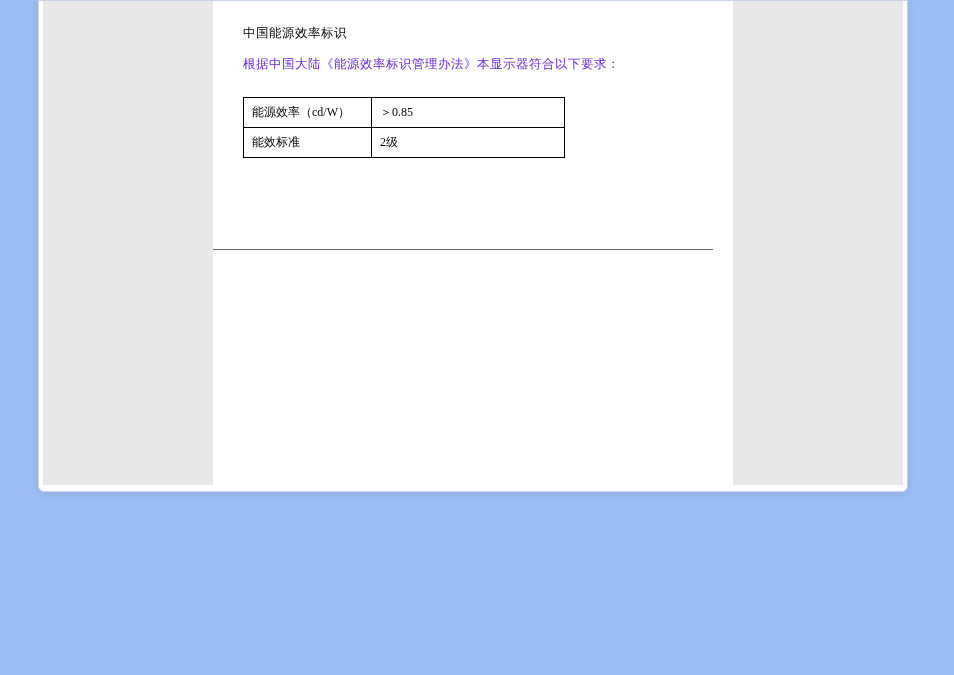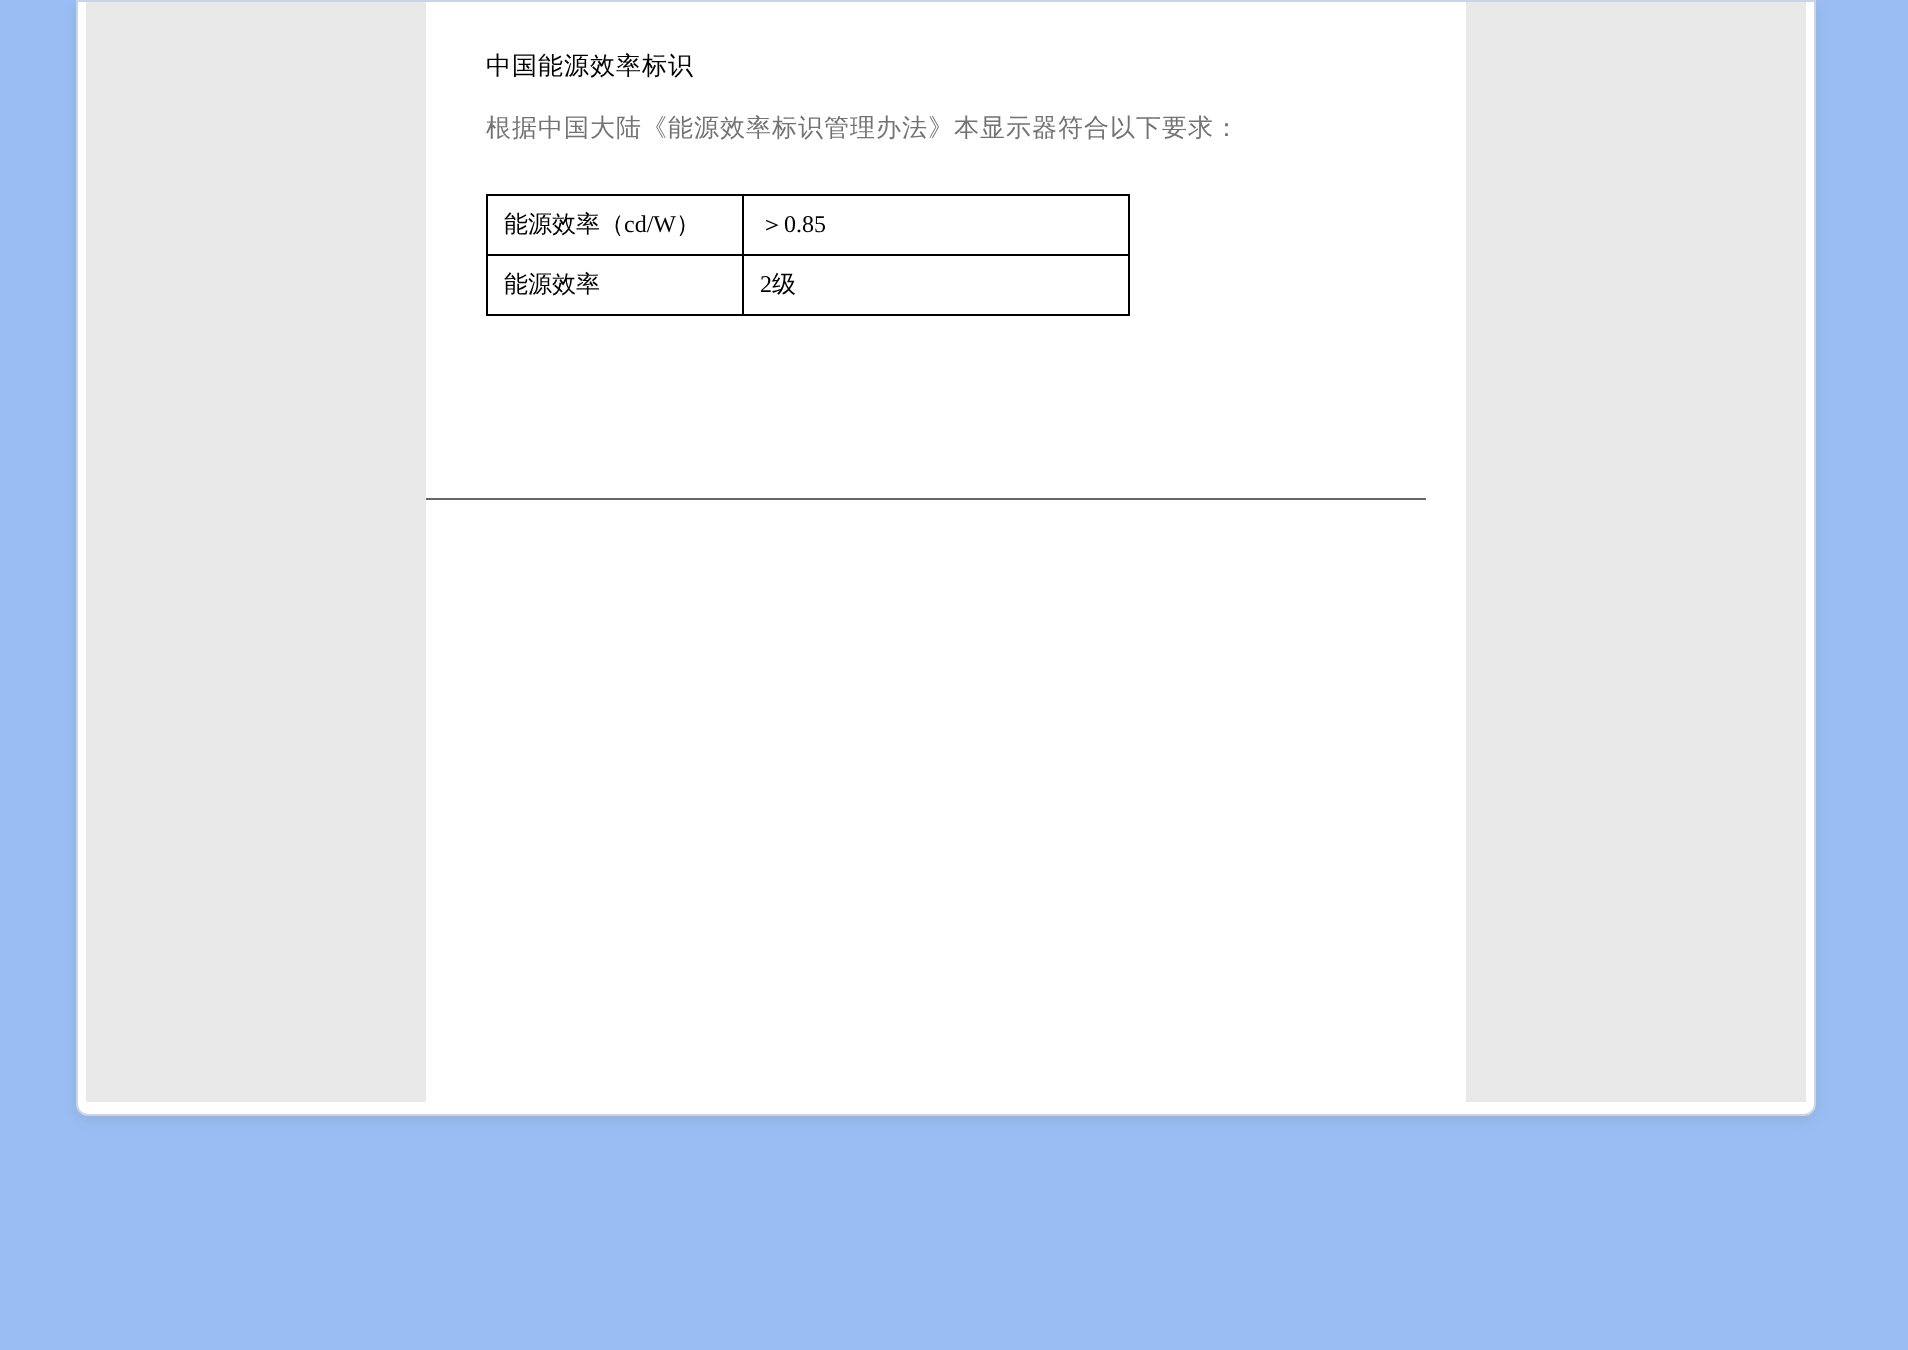--- a/index.html
+++ b/index.html
@@ -12,21 +12,21 @@
       height: 675px;
       background: #9abef3;
       font-family: "SimSun", "宋体", serif;
       overflow: hidden;
     }
     .viewer-window {
       position: absolute;
       top: 0;
       left: 38px;
       width: 870px;
-      height: 558px;
+      height: 492px;
       background: #ffffff;
       border: 1px solid #c8d4e8;
       border-bottom-left-radius: 6px;
       border-bottom-right-radius: 6px;
       box-shadow: 0 2px 8px rgba(0,0,0,0.08);
     }
     .viewer-inner {
       position: absolute;
       top: 0;
       left: 4px;
@@ -47,21 +47,21 @@
       padding: 24px 20px 0 30px;
     }
     .sec-title {
       font-size: 12.5px;
       color: #000;
       margin-bottom: 14px;
       letter-spacing: 0.5px;
     }
     .sec-desc {
       font-size: 12.5px;
-      color: #737373;
+      color: #6d28d9;
       margin-bottom: 24px;
       letter-spacing: 0.5px;
       font-family: Liberation Serif, serif;
     }
     .spec-table {
       border-collapse: collapse;
       width: 322px;
       margin-top: 12px;
     }
     .spec-table td {
@@ -96,21 +96,21 @@
     <div class="page">
       <div class="sec-title">中国能源效率标识</div>
       <div class="sec-desc">根据中国大陆《能源效率标识管理办法》本显示器符合以下要求：</div>
       <table class="spec-table">
         <tbody>
           <tr>
             <td class="col-label">能源效率（cd/W）</td>
             <td class="col-value">＞0.85</td>
           </tr>
           <tr>
-            <td class="col-label">能源效率</td>
+            <td class="col-label">能效标准</td>
             <td class="col-value">2级</td>
           </tr>
         </tbody>
       </table>
       <div class="footer-rule"></div>
     </div>
     <div class="gutter-right"></div>
   </div>
 </div>
 

